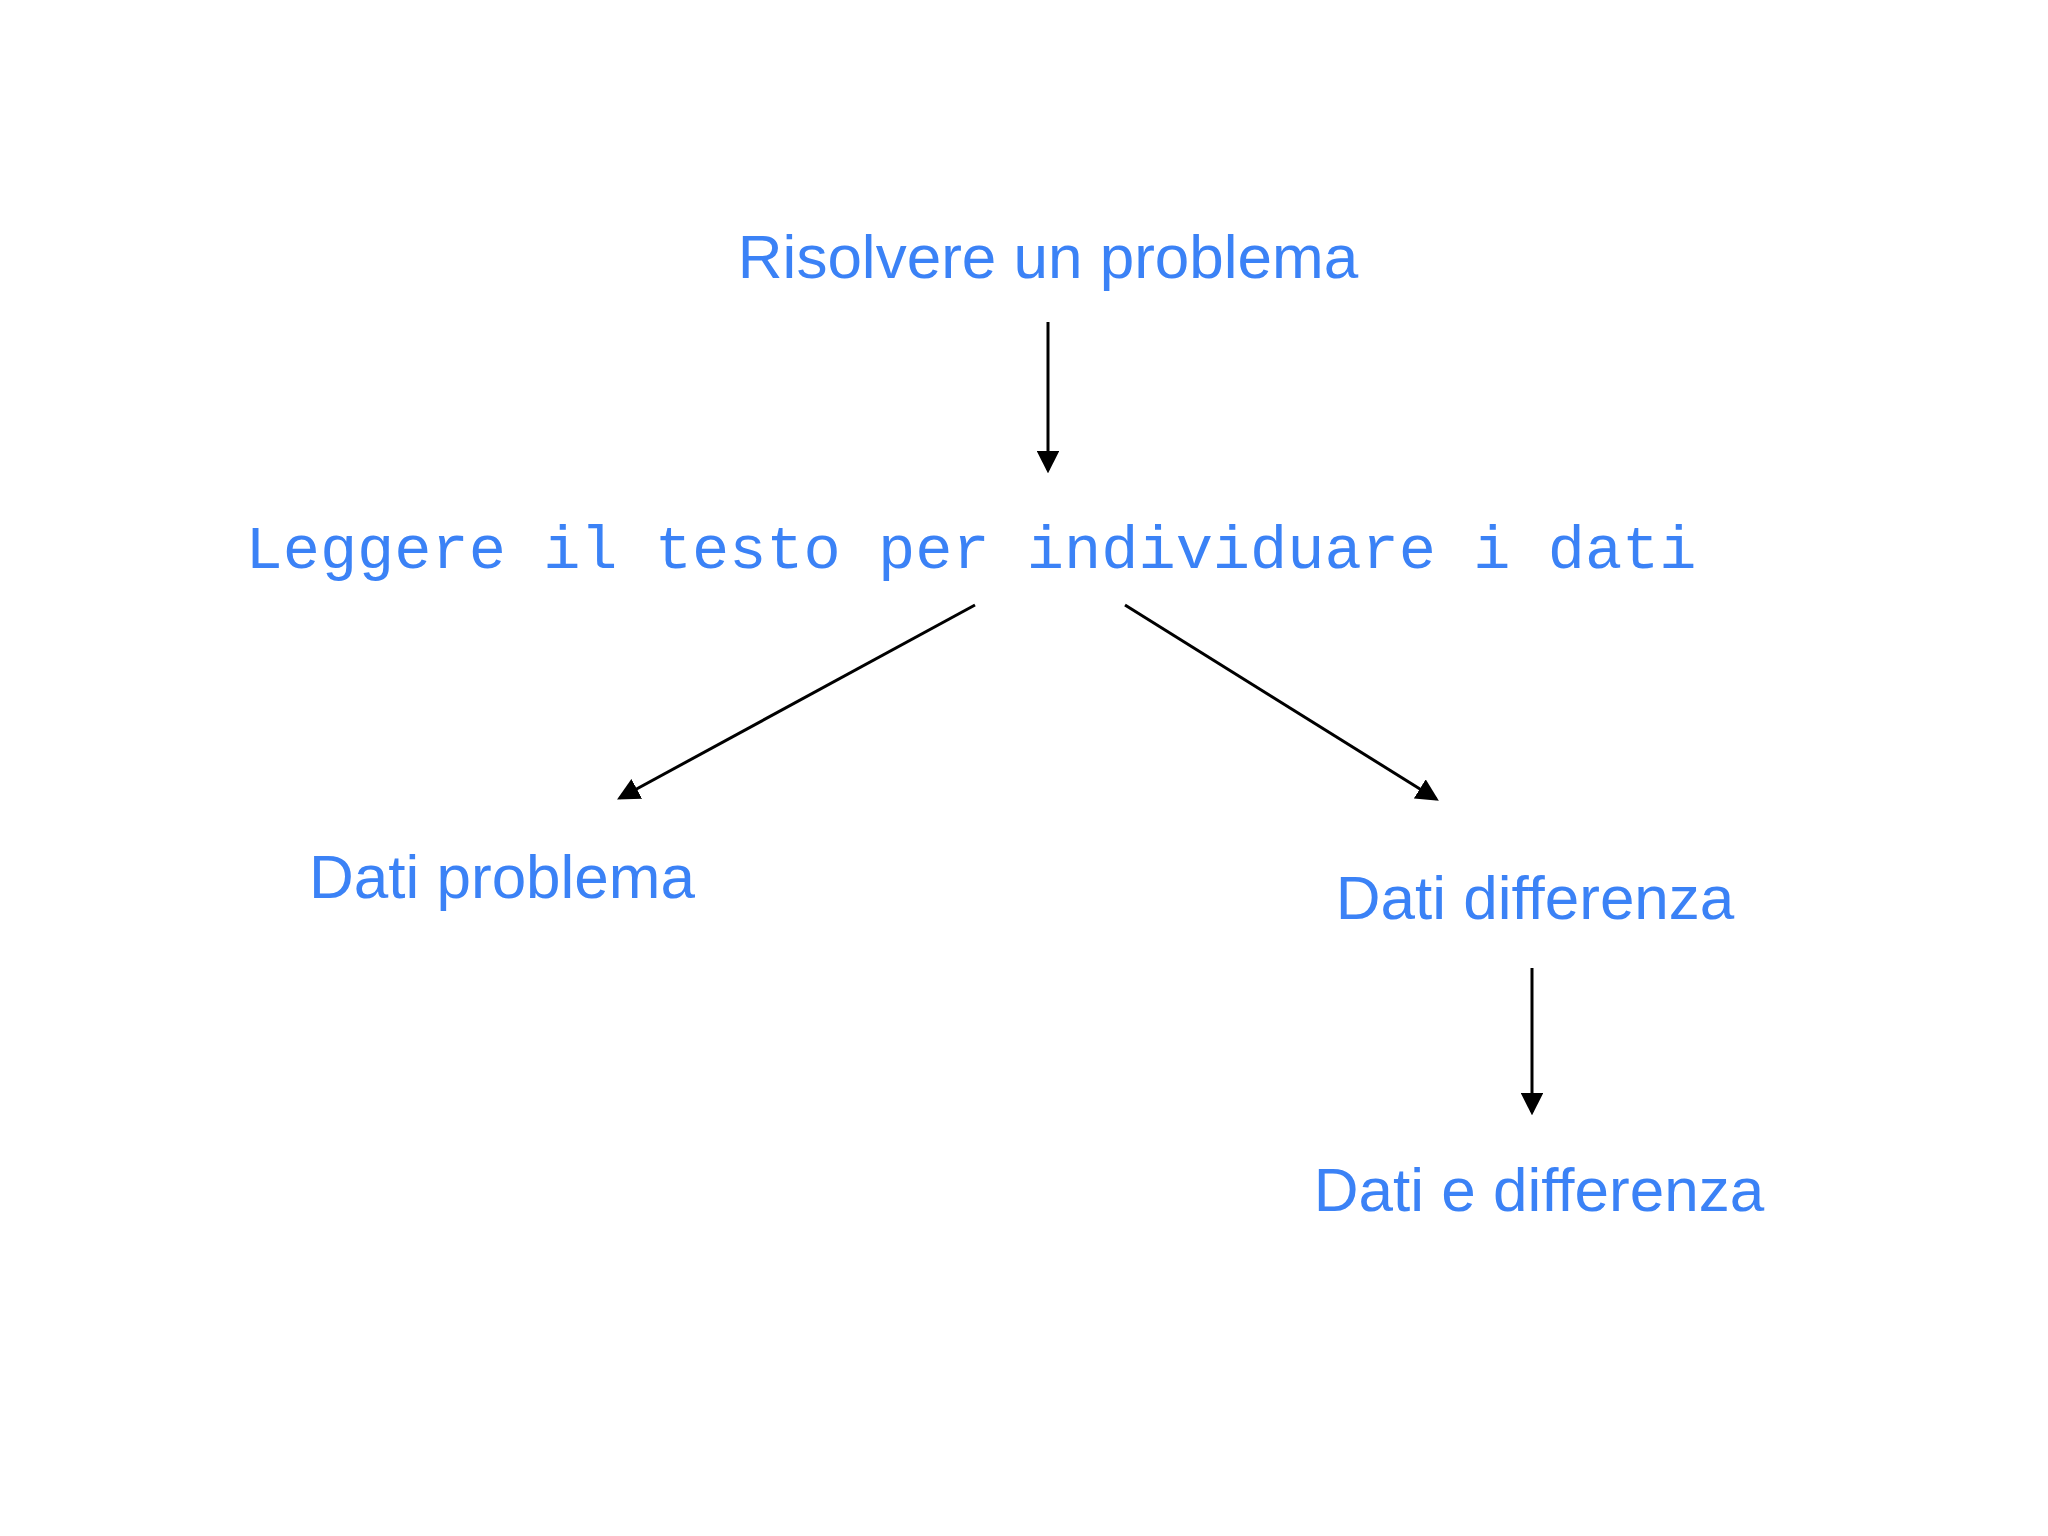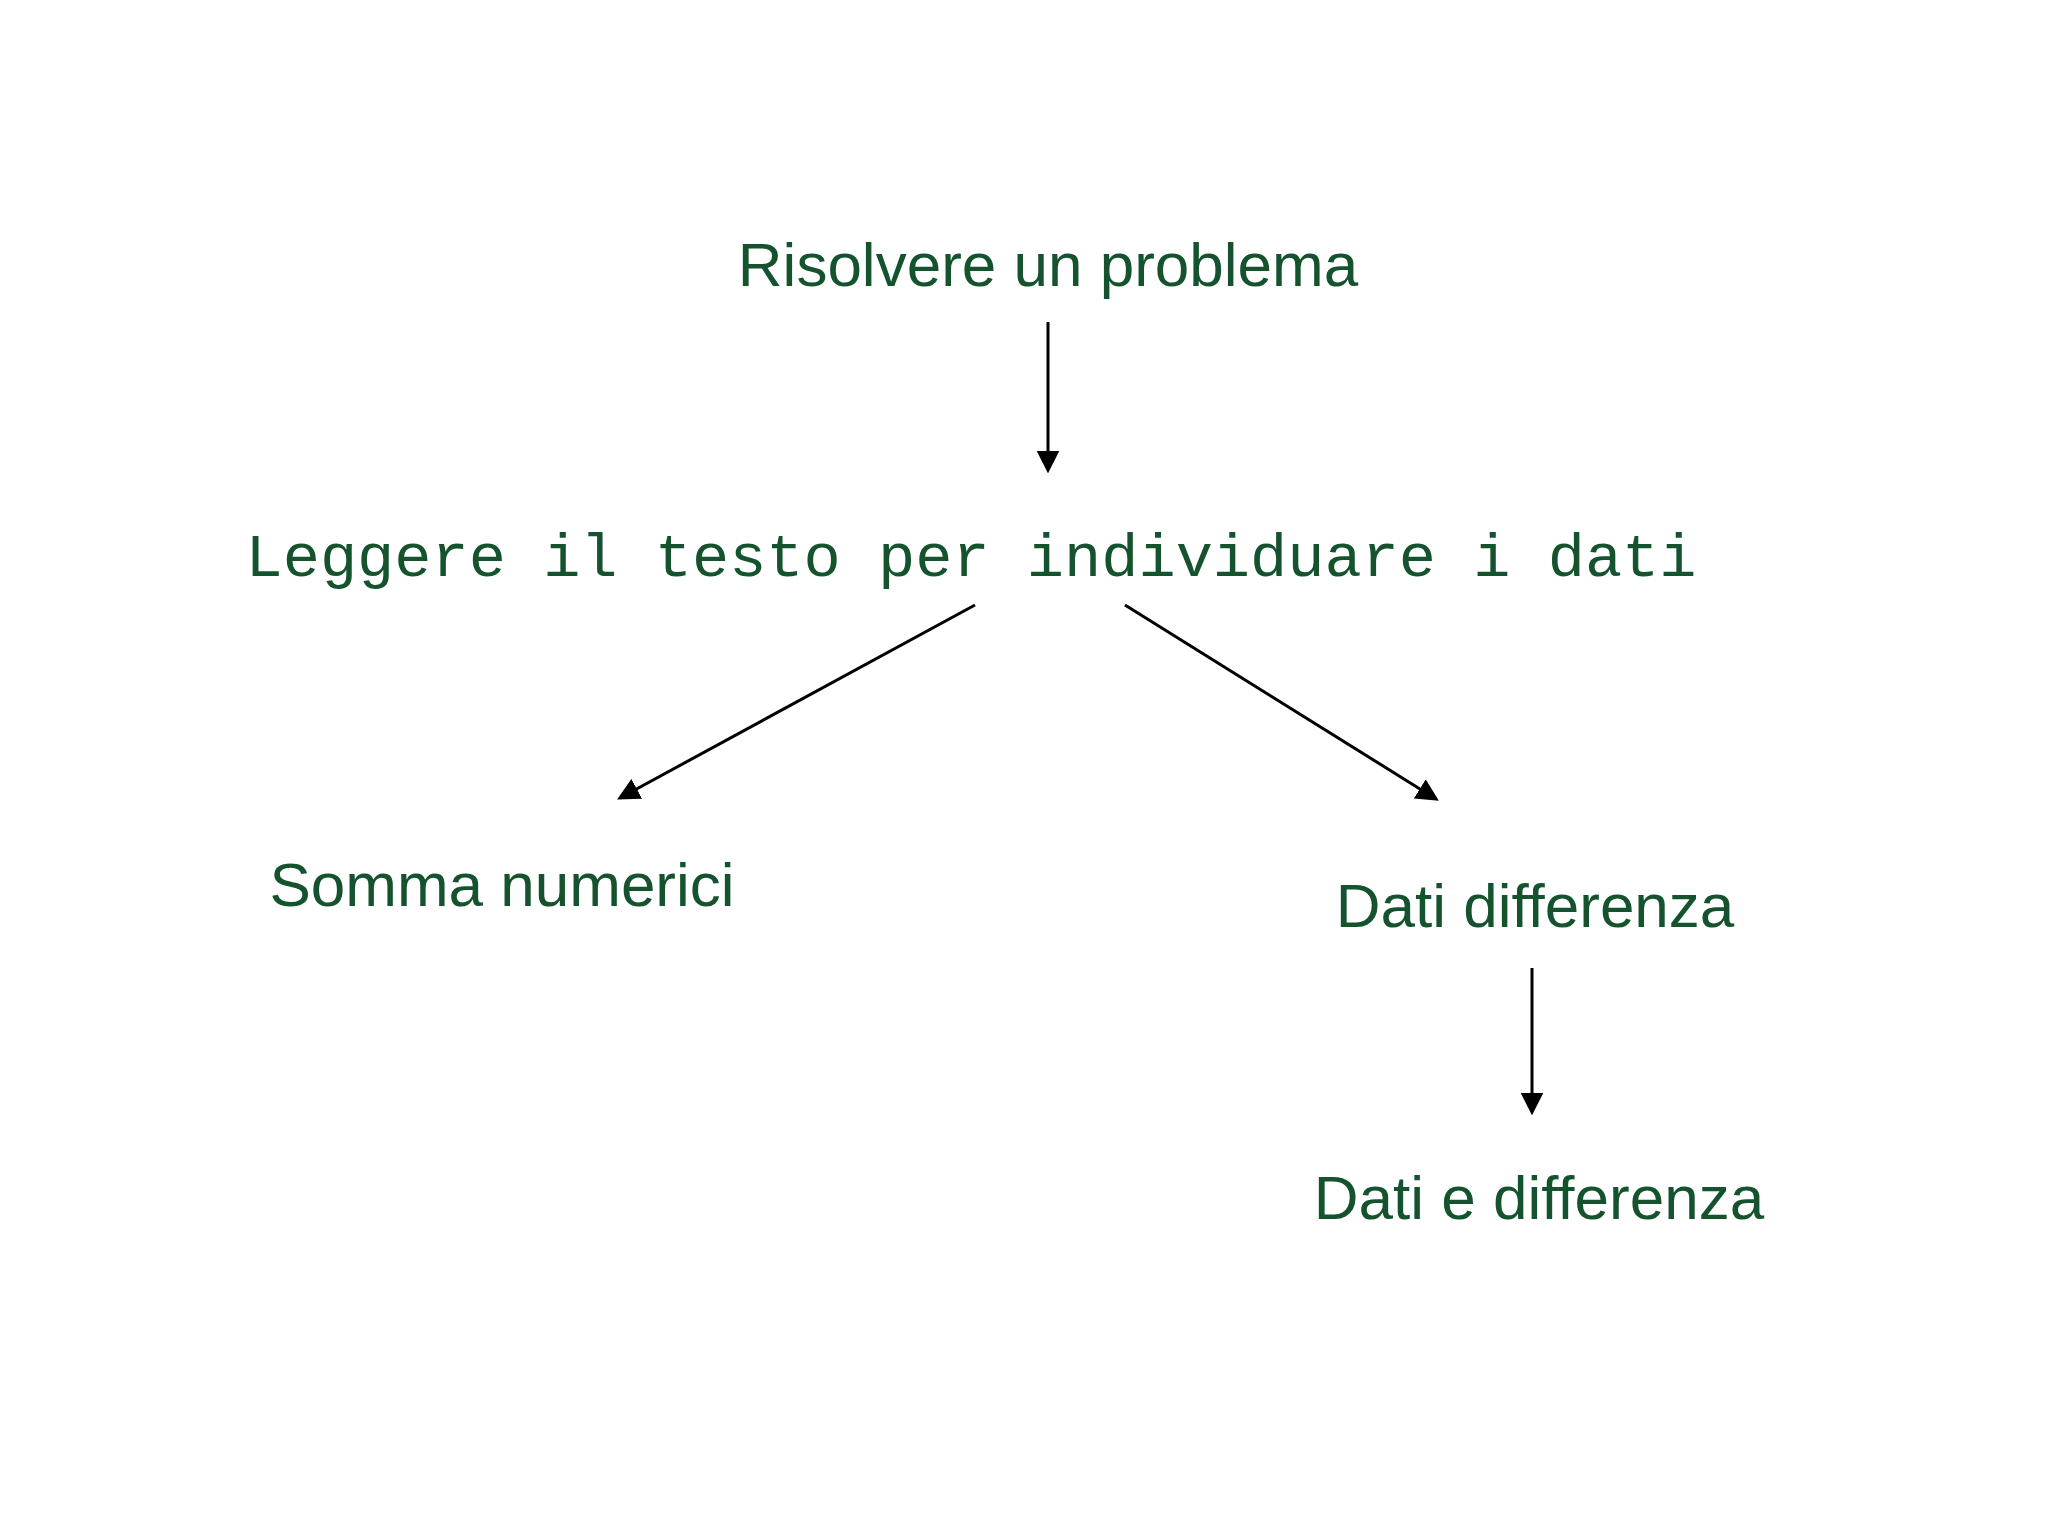--- a/index.html
+++ b/index.html
@@ -26,25 +26,24 @@
     left: 0;
     top: 0;
     width: 2048px;
     height: 1536px;
     pointer-events: none;
   }
   .node {
     position: absolute;
     transform: translateX(-50%);
     white-space: nowrap;
-    color: #14532d;
+    color: #3b82f6;
     font-size: 62px;
     line-height: 1.12;
     letter-spacing: 0px;
-    margin-top: 8px;
   }
 </style>
 </head>
 <body>
 
 <div class="canvas">
 
   <svg class="edges-layer" width="2048" height="1536" viewBox="0 0 2048 1536" xmlns="http://www.w3.org/2000/svg">
     <defs>
       <marker id="arrowhead" viewBox="0 0 10 10" refX="8.5" refY="5" markerWidth="7.5" markerHeight="7.5" orient="auto-start-reverse">
@@ -54,19 +53,19 @@
     <line x1="1048" y1="322" x2="1048" y2="470" stroke="#000000" stroke-width="3" marker-end="url(#arrowhead)"></line>
     <line x1="975" y1="605" x2="620" y2="798" stroke="#000000" stroke-width="3" marker-end="url(#arrowhead)"></line>
     <line x1="1125" y1="605" x2="1436" y2="799" stroke="#000000" stroke-width="3" marker-end="url(#arrowhead)"></line>
     <line x1="1532" y1="968" x2="1532" y2="1112" stroke="#000000" stroke-width="3" marker-end="url(#arrowhead)"></line>
   </svg>
 
   <div class="node" style="left:1048px; top:222px;">Risolvere un problema</div>
 
   <div class="node" style="left:971px; top:517px;font-family:Liberation Mono, monospace;">Leggere il testo per individuare i dati</div>
 
-  <div class="node" style="left:502px; top:842px;">Somma numerici</div>
+  <div class="node" style="left:502px; top:842px;">Dati problema</div>
 
   <div class="node" style="left:1535px; top:863px;">Dati differenza</div>
 
   <div class="node" style="left:1539px; top:1155px;">Dati e differenza</div>
 
 </div>
 
 </body></html>

